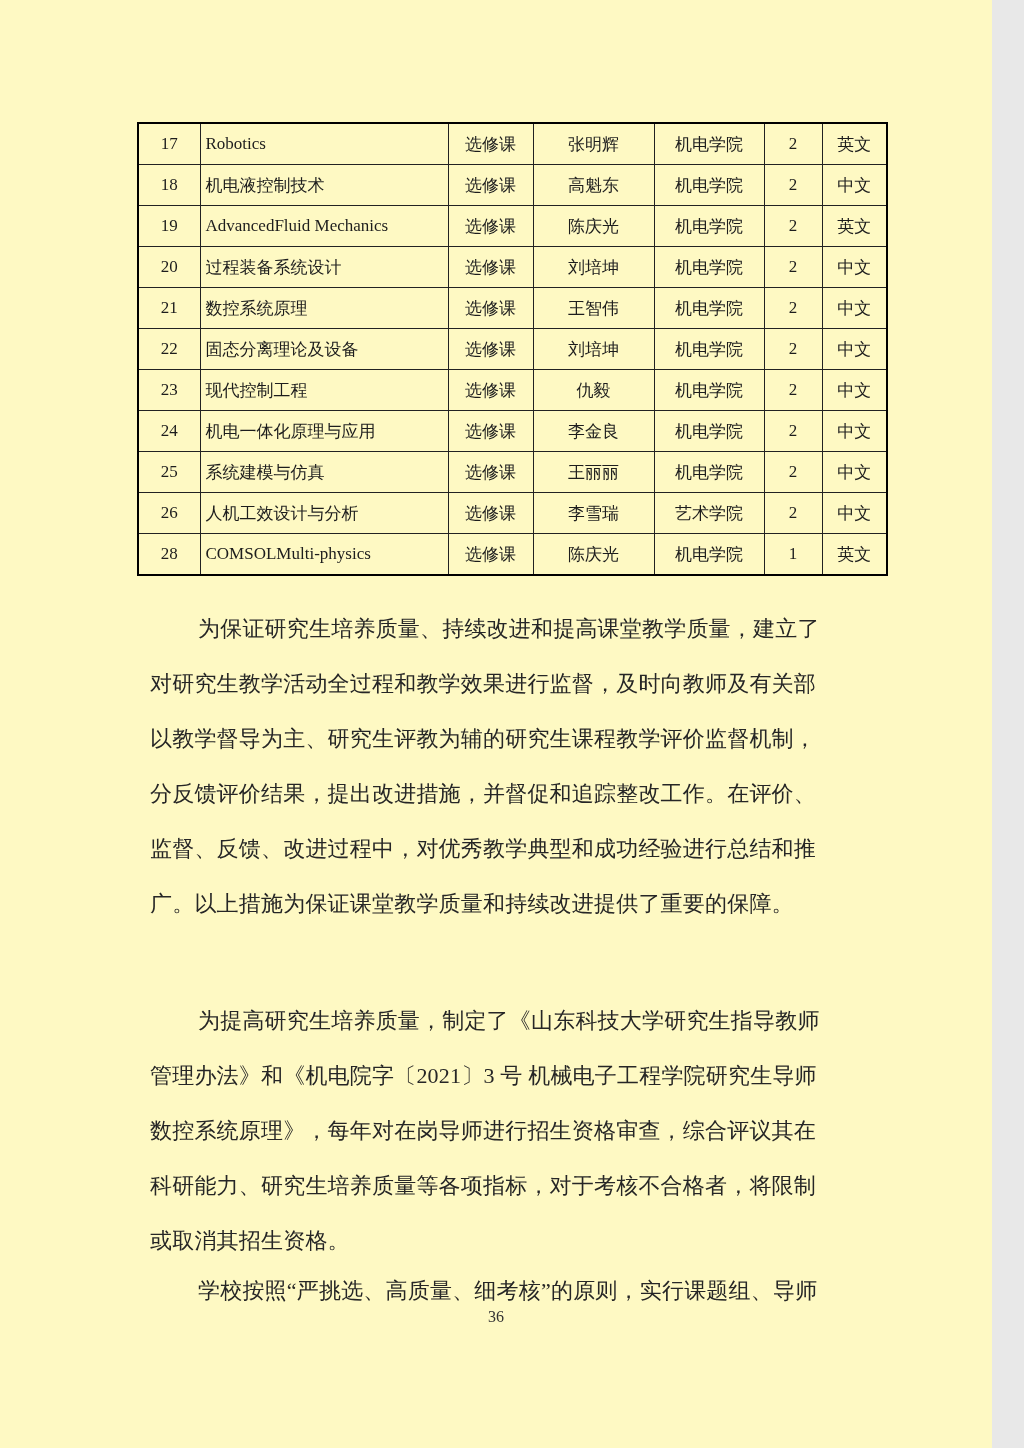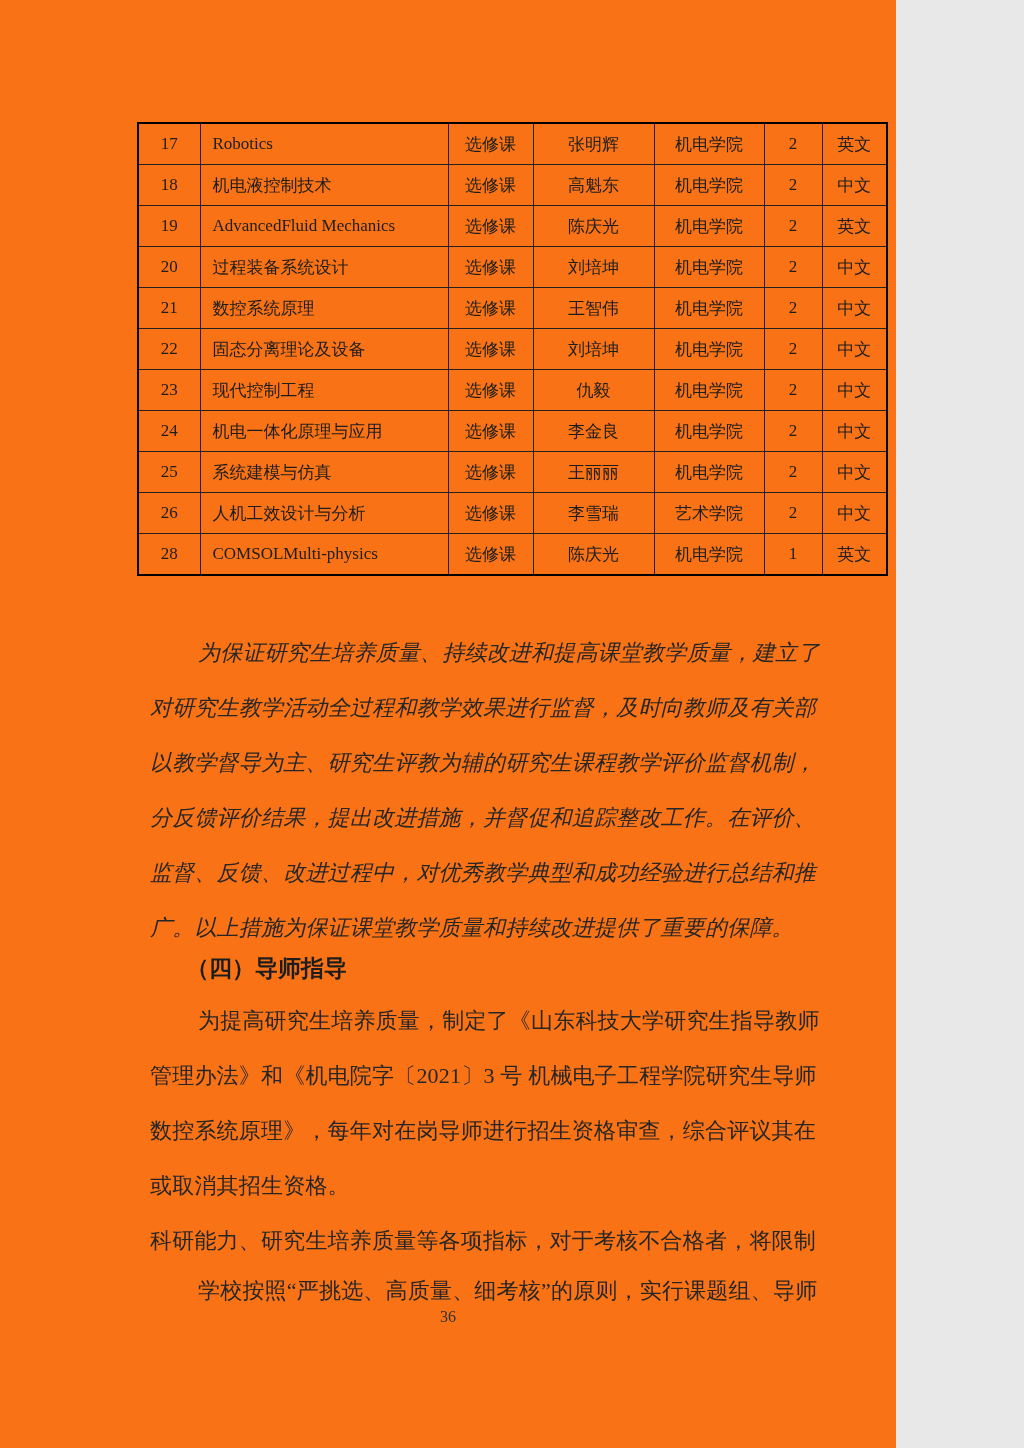--- a/index.html
+++ b/index.html
@@ -2,23 +2,23 @@
 <html><head>
 <meta charset="utf-8">
 <style>
   html, body {
     margin: 0;
     padding: 0;
     background: #e8e8e8;
   }
   .page {
     position: relative;
-    width: 896px;
+    width: 992px;
     height: 1448px;
-    background: #f97316;
+    background: #fef9c3;
     overflow: hidden;
     font-family: "Liberation Serif", "DejaVu Serif", serif;
     color: #262626;
   }
   
   .course-table {
     position: absolute;
     left: 137px;
     top: 122px;
     border-collapse: collapse;
@@ -31,21 +31,21 @@
     border: 1px solid #222222;
     height: 40px;
     vertical-align: middle;
     text-align: center;
     padding: 0 2px;
     overflow: hidden;
     white-space: nowrap;
   }
   .course-table td.col-1 {
     text-align: left;
-    padding-left: 12px;
+    padding-left: 5px;
   }
   
   .body-block {
     position: absolute;
     left: 150px;
     width: 730px;
     font-size: 22px;
     letter-spacing: 0.2px;
   }
   .body-block .line {
@@ -64,21 +64,21 @@
     top: 941px;
     height: 55px;
     line-height: 55px;
     font-size: 23px;
     font-weight: bold;
     font-family: "Liberation Sans", "DejaVu Sans", sans-serif;
     color: #1d1d1d;
     padding-left: 36px;
     box-sizing: border-box;
   }
-  .para-1 { top: 625px; font-style: italic; }
+  .para-1 { top: 601px; }
   .para-2 { top: 993px; }
   .para-3 { top: 1263px; }
   .page-footer {
     position: absolute;
     left: 0;
     top: 1308px;
     width: 100%;
     text-align: center;
     font-size: 16px;
     color: #333333;
@@ -204,28 +204,27 @@
 
   <div class="body-block para-1">
       <div class="line indent">为保证研究生培养质量、持续改进和提高课堂教学质量，建立了</div>
       <div class="line">对研究生教学活动全过程和教学效果进行监督，及时向教师及有关部</div>
       <div class="line">以教学督导为主、研究生评教为辅的研究生课程教学评价监督机制，</div>
       <div class="line">分反馈评价结果，提出改进措施，并督促和追踪整改工作。在评价、</div>
       <div class="line">监督、反馈、改进过程中，对优秀教学典型和成功经验进行总结和推</div>
       <div class="line">广。以上措施为保证课堂教学质量和持续改进提供了重要的保障。</div>
     </div>
 
-  <div class="section-heading">（四）导师指导</div>
 
   <div class="body-block para-2">
       <div class="line indent">为提高研究生培养质量，制定了《山东科技大学研究生指导教师</div>
       <div class="line">管理办法》和《机电院字〔2021〕3 号 机械电子工程学院研究生导师</div>
       <div class="line">数控系统原理》，每年对在岗导师进行招生资格审查，综合评议其在</div>
+      <div class="line">科研能力、研究生培养质量等各项指标，对于考核不合格者，将限制</div>
       <div class="line">或取消其招生资格。</div>
-      <div class="line">科研能力、研究生培养质量等各项指标，对于考核不合格者，将限制</div>
     </div>
 
   <div class="body-block para-3">
       <div class="line indent">学校按照“严挑选、高质量、细考核”的原则，实行课题组、导师</div>
     </div>
 
   <div class="page-footer">36</div>
 
 </div>
 

